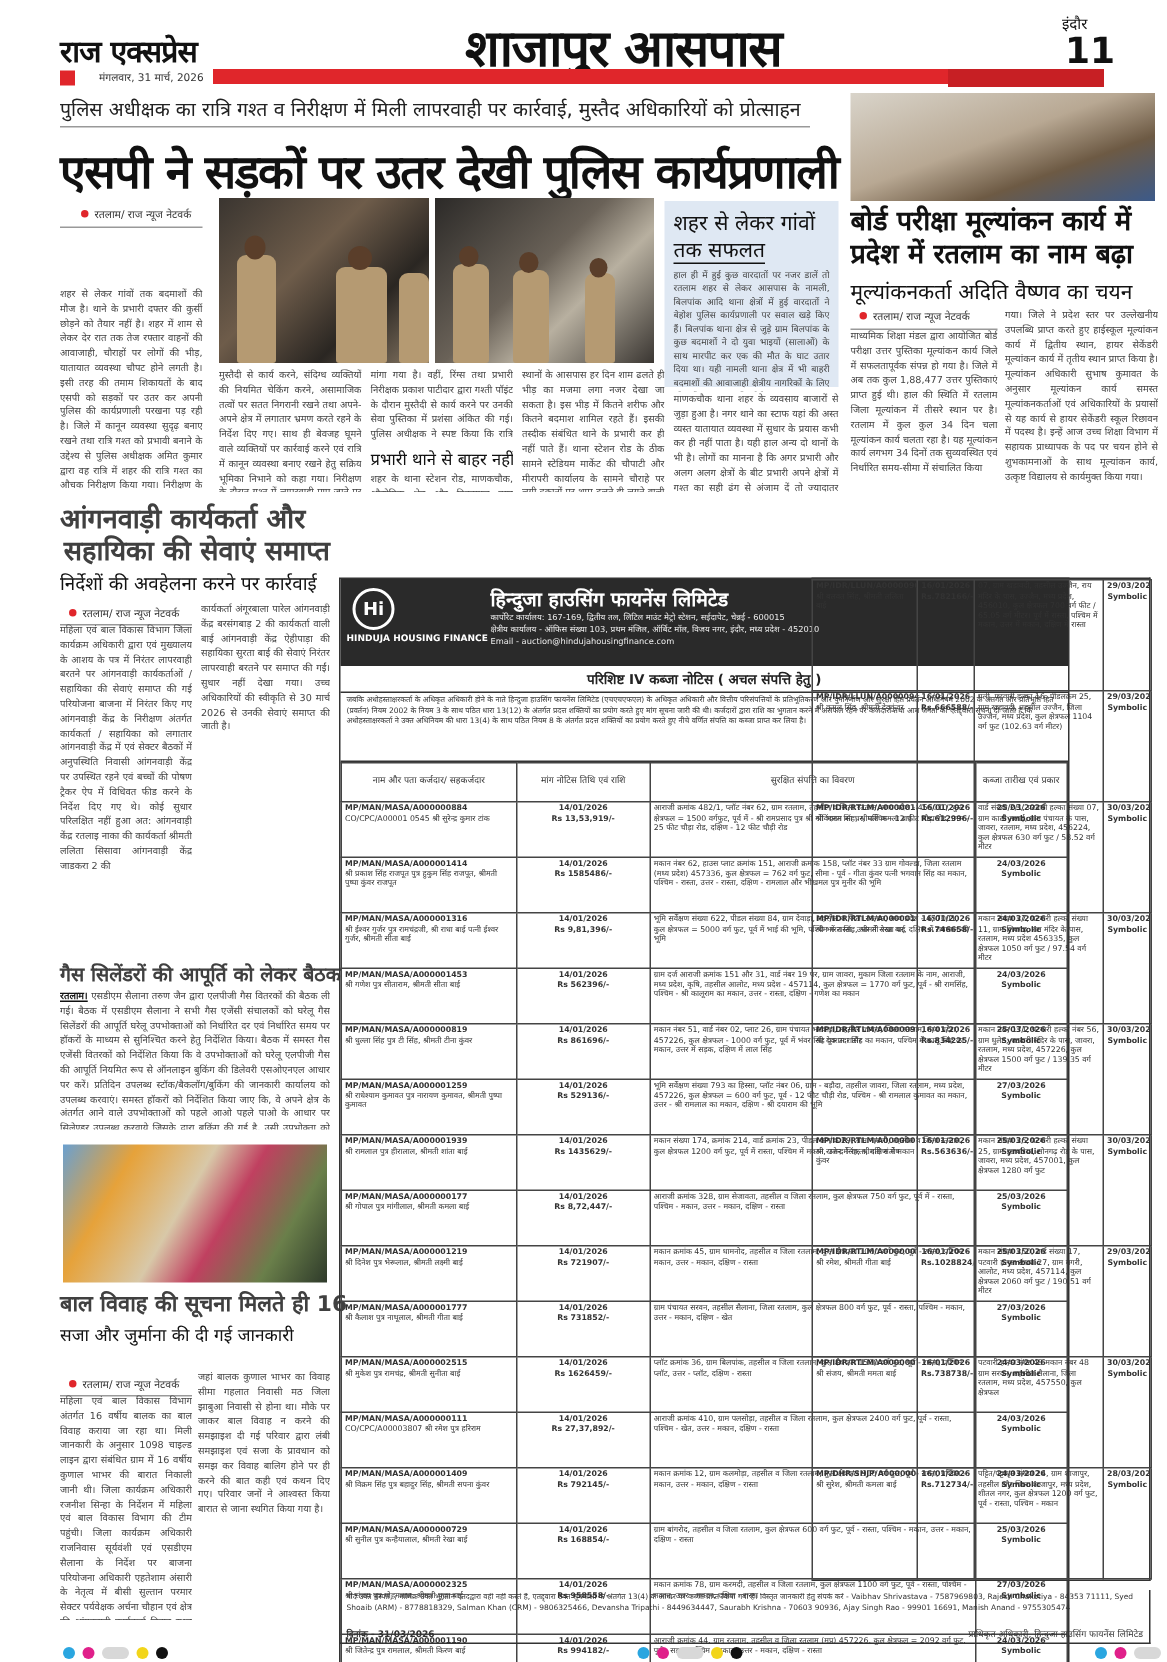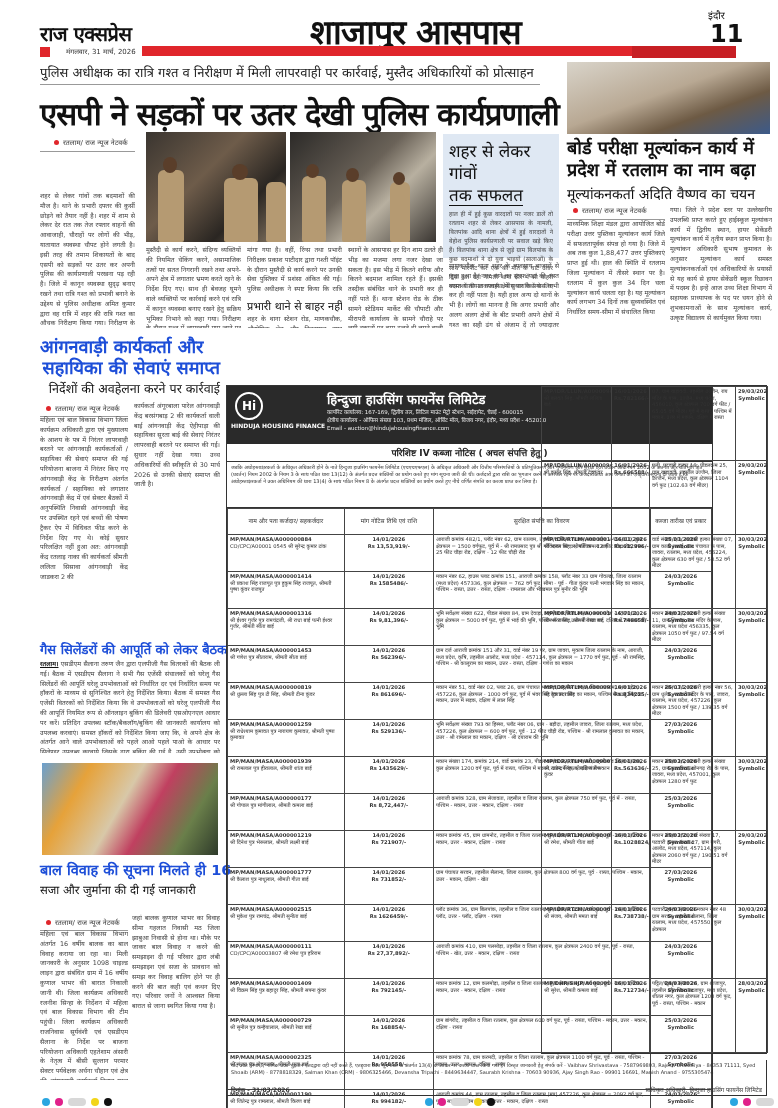--- a/index.html
+++ b/index.html
@@ -25,27 +25,27 @@
   .byline { font-size: 7px; color: #333; display: flex; align-items: center; gap: 4px; }
   .byline .dot { width: 5px; height: 5px; border-radius: 50%; background: #e0262b; display: inline-block; }
   .bodytext { font-size: 6.4px; line-height: 9.8px; color: #444; text-align: justify; }
   .rule { height: 1px; background: #999; }
 
   .photo { background: linear-gradient(135deg, #3a3530, #6e5c4a 40%, #2a2622 70%, #8a7a66); overflow: hidden; }
   .photo .fig { position: absolute; background: #b59a72; border-radius: 6px 6px 2px 2px; }
   .photo .head { position: absolute; background: #5a3e2a; border-radius: 50%; }
 
   .infobox { background: #dfe8f3; padding: 6px; }
-  .infobox .ttl { font-size: 17px; color: #111; line-height: 1.3; }
+  .infobox .ttl { font-size: 14px; color: #111; line-height: 1.3; }
   .infobox .ttl span { border-bottom: 1px solid #111; }
 
   .meeting-photo { background: linear-gradient(160deg, #d9d4ca, #b8a893 45%, #6d5a44 70%, #3c5a8a); }
   .hl-right { font-size: 18px; font-weight: bold; line-height: 22px; color: #111; }
   .sub-right { font-size: 14px; color: #111; }
-  .bold-head { font-weight: bold; color: #1d4ed8; }
+  .bold-head { font-weight: bold; color: #404040; }
 
   
   .notice { left: 226px; top: 385px; width: 487px; border: 1px solid #333; }
   .notice-head { height: 58px; background: #2a2a2a; color: #fff; position: relative; }
   .notice-logo { position: absolute; left: 8px; top: 6px; width: 28px; height: 28px; border-radius: 50%; border: 2px solid #fff; font-size: 12px; font-weight: bold; text-align: center; line-height: 24px; }
   .notice-logo-text { position: absolute; left: 4px; top: 36px; font-size: 6px; line-height: 7px; font-weight: bold; }
   .notice-co { position: absolute; left: 100px; top: 4px; font-size: 13px; font-weight: bold; white-space: nowrap; }
   .notice-addr { position: absolute; left: 100px; top: 22px; font-size: 5.5px; line-height: 8px; color: #eee; }
   .notice-sub { text-align: center; font-size: 9px; font-weight: bold; padding: 2px 0; border-bottom: 1px solid #333; }
   .notice-intro { font-size: 5px; line-height: 7px; color: #333; padding: 2px 4px; height: 46px; overflow: hidden; border-bottom: 1px solid #333; }
@@ -129,21 +129,21 @@
     <span>रतलाम/ राज न्यूज नेटवर्क</span>
   </div>
   <div class="rule"></div>
 </div>
 <div class="abs bodytext" style="left:567px;top:220px;width:98px;height:110px;overflow:hidden;">माध्यमिक शिक्षा मंडल द्वारा आयोजित बोर्ड परीक्षा उत्तर पुस्तिका मूल्यांकन कार्य जिले में सफलतापूर्वक संपन्न हो गया है। जिले में अब तक कुल 1,88,477 उत्तर पुस्तिकाएं प्राप्त हुई थी। हाल की स्थिति में रतलाम जिला मूल्यांकन में तीसरे स्थान पर है। रतलाम में कुल कुल 34 दिन चला मूल्यांकन कार्य चलता रहा है। यह मूल्यांकन कार्य लगभग 34 दिनों तक सुव्यवस्थित एवं निर्धारित समय-सीमा में संचालित किया</div>
 <div class="abs bodytext" style="left:670px;top:206px;width:102px;height:124px;overflow:hidden;">गया। जिले ने प्रदेश स्तर पर उल्लेखनीय उपलब्धि प्राप्त करते हुए हाईस्कूल मूल्यांकन कार्य में द्वितीय स्थान, हायर सेकेंडरी मूल्यांकन कार्य में तृतीय स्थान प्राप्त किया है। मूल्यांकन अधिकारी सुभाष कुमावत के अनुसार मूल्यांकन कार्य समस्त मूल्यांकनकर्ताओं एवं अधिकारियों के प्रयासों से यह कार्य से हायर सेकेंडरी स्कूल रिछावन में पदस्थ है। इन्हें आज उच्च शिक्षा विभाग में सहायक प्राध्यापक के पद पर चयन होने से शुभकामनाओं के साथ मूल्यांकन कार्य, उत्कृष्ट विद्यालय से कार्यमुक्त किया गया।</div>
 
 <div class="abs" style="left:40px;top:336px;width:180px;">
   <div class="bold-head" style="font-size:18px;line-height:21px;">आंगनवाड़ी कार्यकर्ता और</div>
   <div class="bold-head" style="font-size:18px;line-height:21px;text-align:right;">सहायिका की सेवाएं समाप्त</div>
-  <div style="font-size:12.5px;color:#111;margin-top:2px;white-space:nowrap;text-align:right;">निर्देशों की अवहेलना करने पर कार्रवाई</div>
+  <div style="font-size:12.5px;color:#111;margin-top:2px;white-space:nowrap;">निर्देशों की अवहेलना करने पर कार्रवाई</div>
 </div>
 <div class="abs" style="left:40px;top:404px;width:88px;">
   <div class="byline" style="margin-left:6px;margin-bottom:3px;">
     <span class="dot"></span>
     <span>रतलाम/ राज न्यूज नेटवर्क</span>
   </div>
   <div class="rule"></div>
 </div>
 <div class="abs bodytext" style="left:40px;top:416px;width:88px;height:184px;overflow:hidden;">महिला एवं बाल विकास विभाग जिला कार्यक्रम अधिकारी द्वारा एवं मुख्यालय के आशय के पत्र में निरंतर लापरवाही बरतने पर आंगनवाड़ी कार्यकर्ताओं / सहायिका की सेवाएं समाप्त की गई परियोजना बाजना में निरंतर किए गए आंगनवाड़ी केंद्र के निरीक्षण अंतर्गत कार्यकर्ता / सहायिका को लगातार आंगनवाड़ी केंद्र में एवं सेक्टर बैठकों में अनुपस्थिति निवासी आंगनवाड़ी केंद्र पर उपस्थित रहने एवं बच्चों की पोषण ट्रैकर ऐप में विधिवत फीड करने के निर्देश दिए गए थे। कोई सुधार परिलक्षित नहीं हुआ अत: आंगनवाड़ी केंद्र रतलाइ नाका की कार्यकर्ता श्रीमती ललिता सिसावा आंगनवाड़ी केंद्र जाडकरा 2 की</div>
 <div class="abs bodytext" style="left:134px;top:402px;width:86px;height:198px;overflow:hidden;">कार्यकर्ता अंगूरबाला पारेल आंगनवाड़ी केंद्र बरसंगबाड़ 2 की कार्यकर्ता वाली बाई आंगनवाड़ी केंद्र ऐहीपाड़ा की सहायिका सुरता बाई की सेवाएं निरंतर लापरवाही बरतने पर समाप्त की गईं। सुधार नहीं देखा गया। उच्च अधिकारियों की स्वीकृति से 30 मार्च 2026 से उनकी सेवाएं समाप्त की जाती है।</div>

